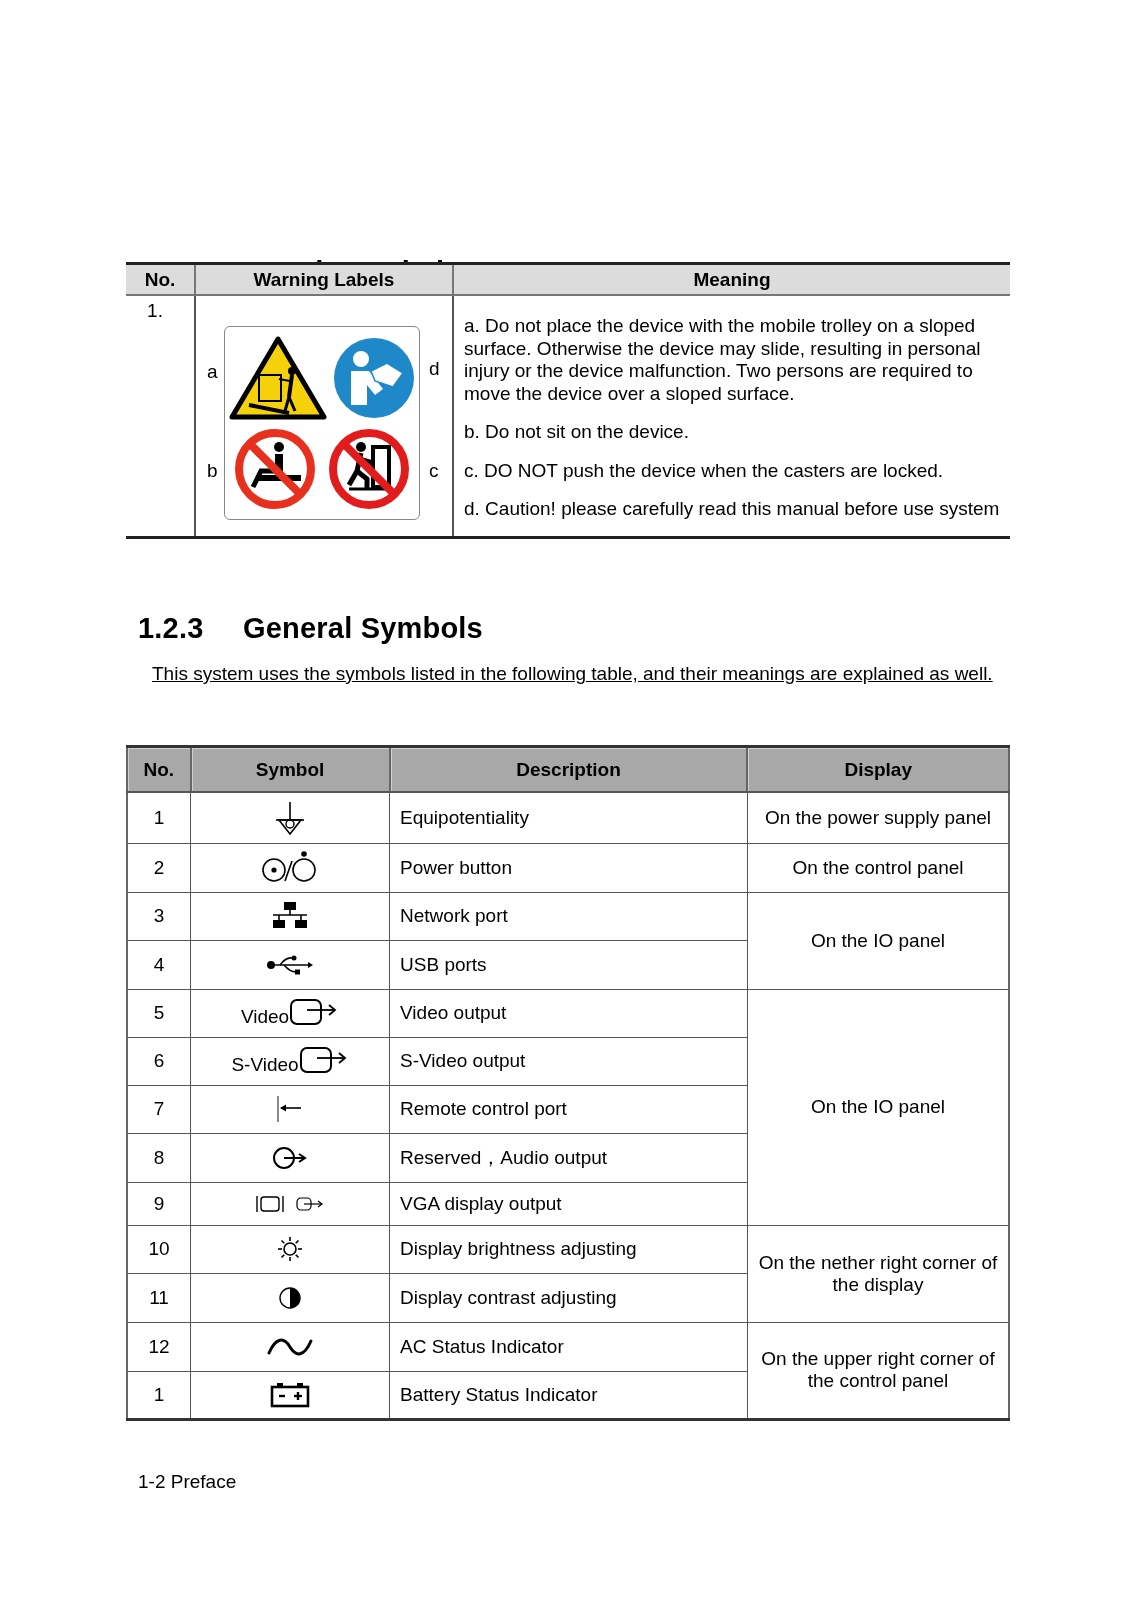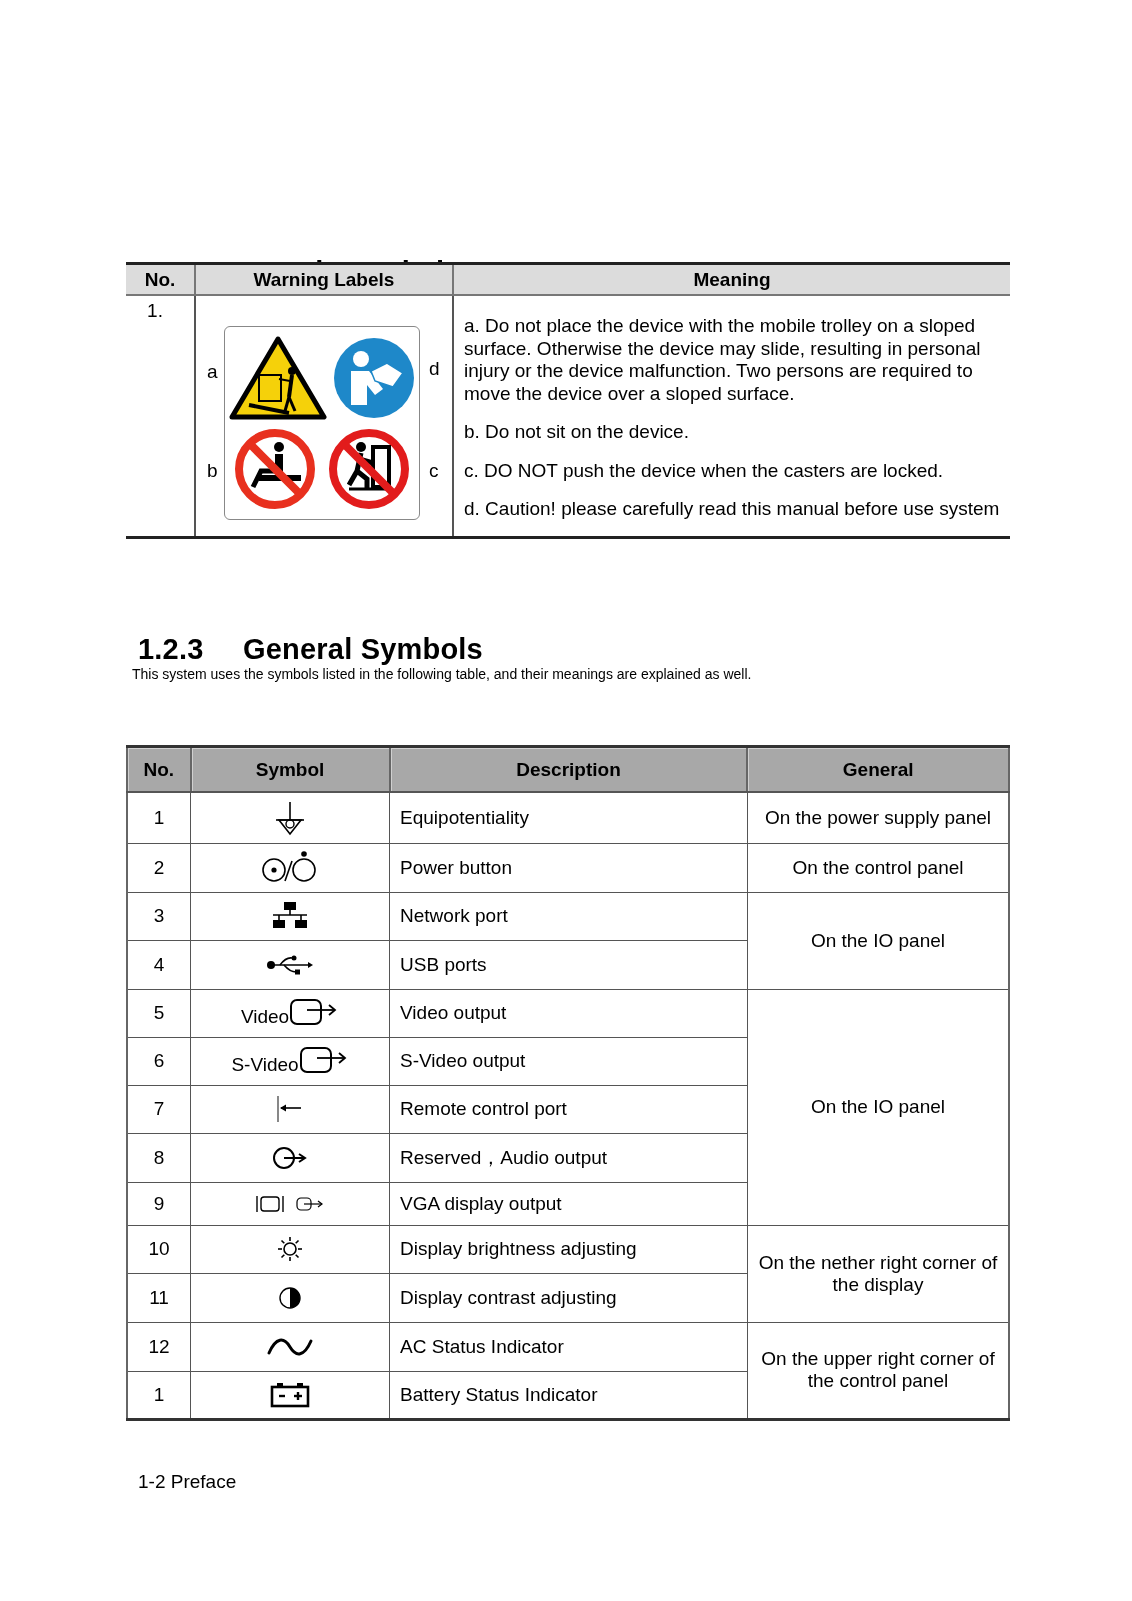--- a/index.html
+++ b/index.html
@@ -1,37 +1,37 @@
 <!DOCTYPE html>
 <html><head>
 <meta charset="utf-8">
 <style>
   html, body { margin:0; padding:0; background:#ffffff; }
   body { width:1132px; height:1601px; position:relative; font-family:"Liberation Sans", sans-serif; color:#000; overflow:hidden; }
   .h2 { position:absolute; left:138px; font-weight:bold; font-size:29px; letter-spacing:0.2px; }
   .h2 .num { display:inline-block; width:105px; }
   #h-warning { top:212px;margin-top:44px; }
-  #h-general { top:633px; }
+  #h-general { top:612px; }
 
   
   table { border-collapse:collapse; position:absolute; }
   #warn-table { left:126px; top:262px; width:884px; border-top:3px solid #222; border-bottom:3px solid #222; }
   #warn-table th { background:#dcdcdc; font-size:19px; font-weight:bold; height:29px; padding:0; border-bottom:2px solid #777; border-right:2px solid #777; }
   #warn-table th:last-child, #warn-table td:last-child { border-right:none; }
   #warn-table td { vertical-align:top; border-right:2px solid #555; font-size:19px; padding:0; }
   .w-no { width:68px; text-align:center; }
   .w-no span { display:block; margin-top:4px; margin-left:-10px; }
   .w-label { width:256px; position:relative; height:240px; }
   .w-meaning { padding:3px 10px 0 10px !important; line-height:22.5px; }
   .w-meaning p { margin:16px 0 8px 0; }
   .sign-box { position:absolute; left:28px; top:30px; width:194px; height:192px; border:1px solid #888; border-radius:6px; background:#fff; }
   .letter { position:absolute; font-size:19px; }
 
   
-  #intro { position:absolute; left:132px; top:663px; width:850px; font-size:14px; line-height:22.5px; }
+  #intro { position:absolute; left:152px; top:663px; width:850px; font-size:19px; line-height:22.5px;text-decoration:underline; }
   #sym-table { left:126px; top:745px; width:884px; border-top:3px solid #333; border-bottom:3px solid #333; border-left:2px solid #666; border-right:2px solid #666; }
   #sym-table th { background:#a8a8a8; font-size:19px; font-weight:bold; height:43px; padding:0; border-right:2px solid #666; border-bottom:2px solid #555; box-shadow: inset 1px 1px 0 #d0d0d0; }
   #sym-table td { border:1.5px solid #555; font-size:19px; padding:0; }
   #sym-table td.no { text-align:center; }
   #sym-table td.sym { text-align:center; }
   #sym-table td.desc { padding-left:10px; }
   #sym-table td.loc { text-align:center; line-height:22px; }
   .sym svg { vertical-align:middle; }
   .sym-text { font-size:19px; vertical-align:-6px; }
 
@@ -122,21 +122,21 @@
     <col style="width:62px">
       <col style="width:194px">
       <col style="width:349px">
       <col style="width:255px">
   </colgroup>
   <thead>
     <tr>
       <th>No.</th>
       <th>Symbol</th>
       <th>Description</th>
-      <th>General</th>
+      <th>Display</th>
     </tr>
   </thead>
   <tbody>
     <tr style="height:51px">
       <td class="no">1</td>
       <td class="sym">
         <svg width="34" height="36" viewBox="0 0 34 36">
             <line x1="17" y1="2" x2="17" y2="20" stroke="#000" stroke-width="1.6"></line>
             <line x1="3" y1="20" x2="31" y2="20" stroke="#000" stroke-width="1.6"></line>
             <polygon points="6,20 28,20 17,34" fill="none" stroke="#000" stroke-width="1.6"></polygon>

